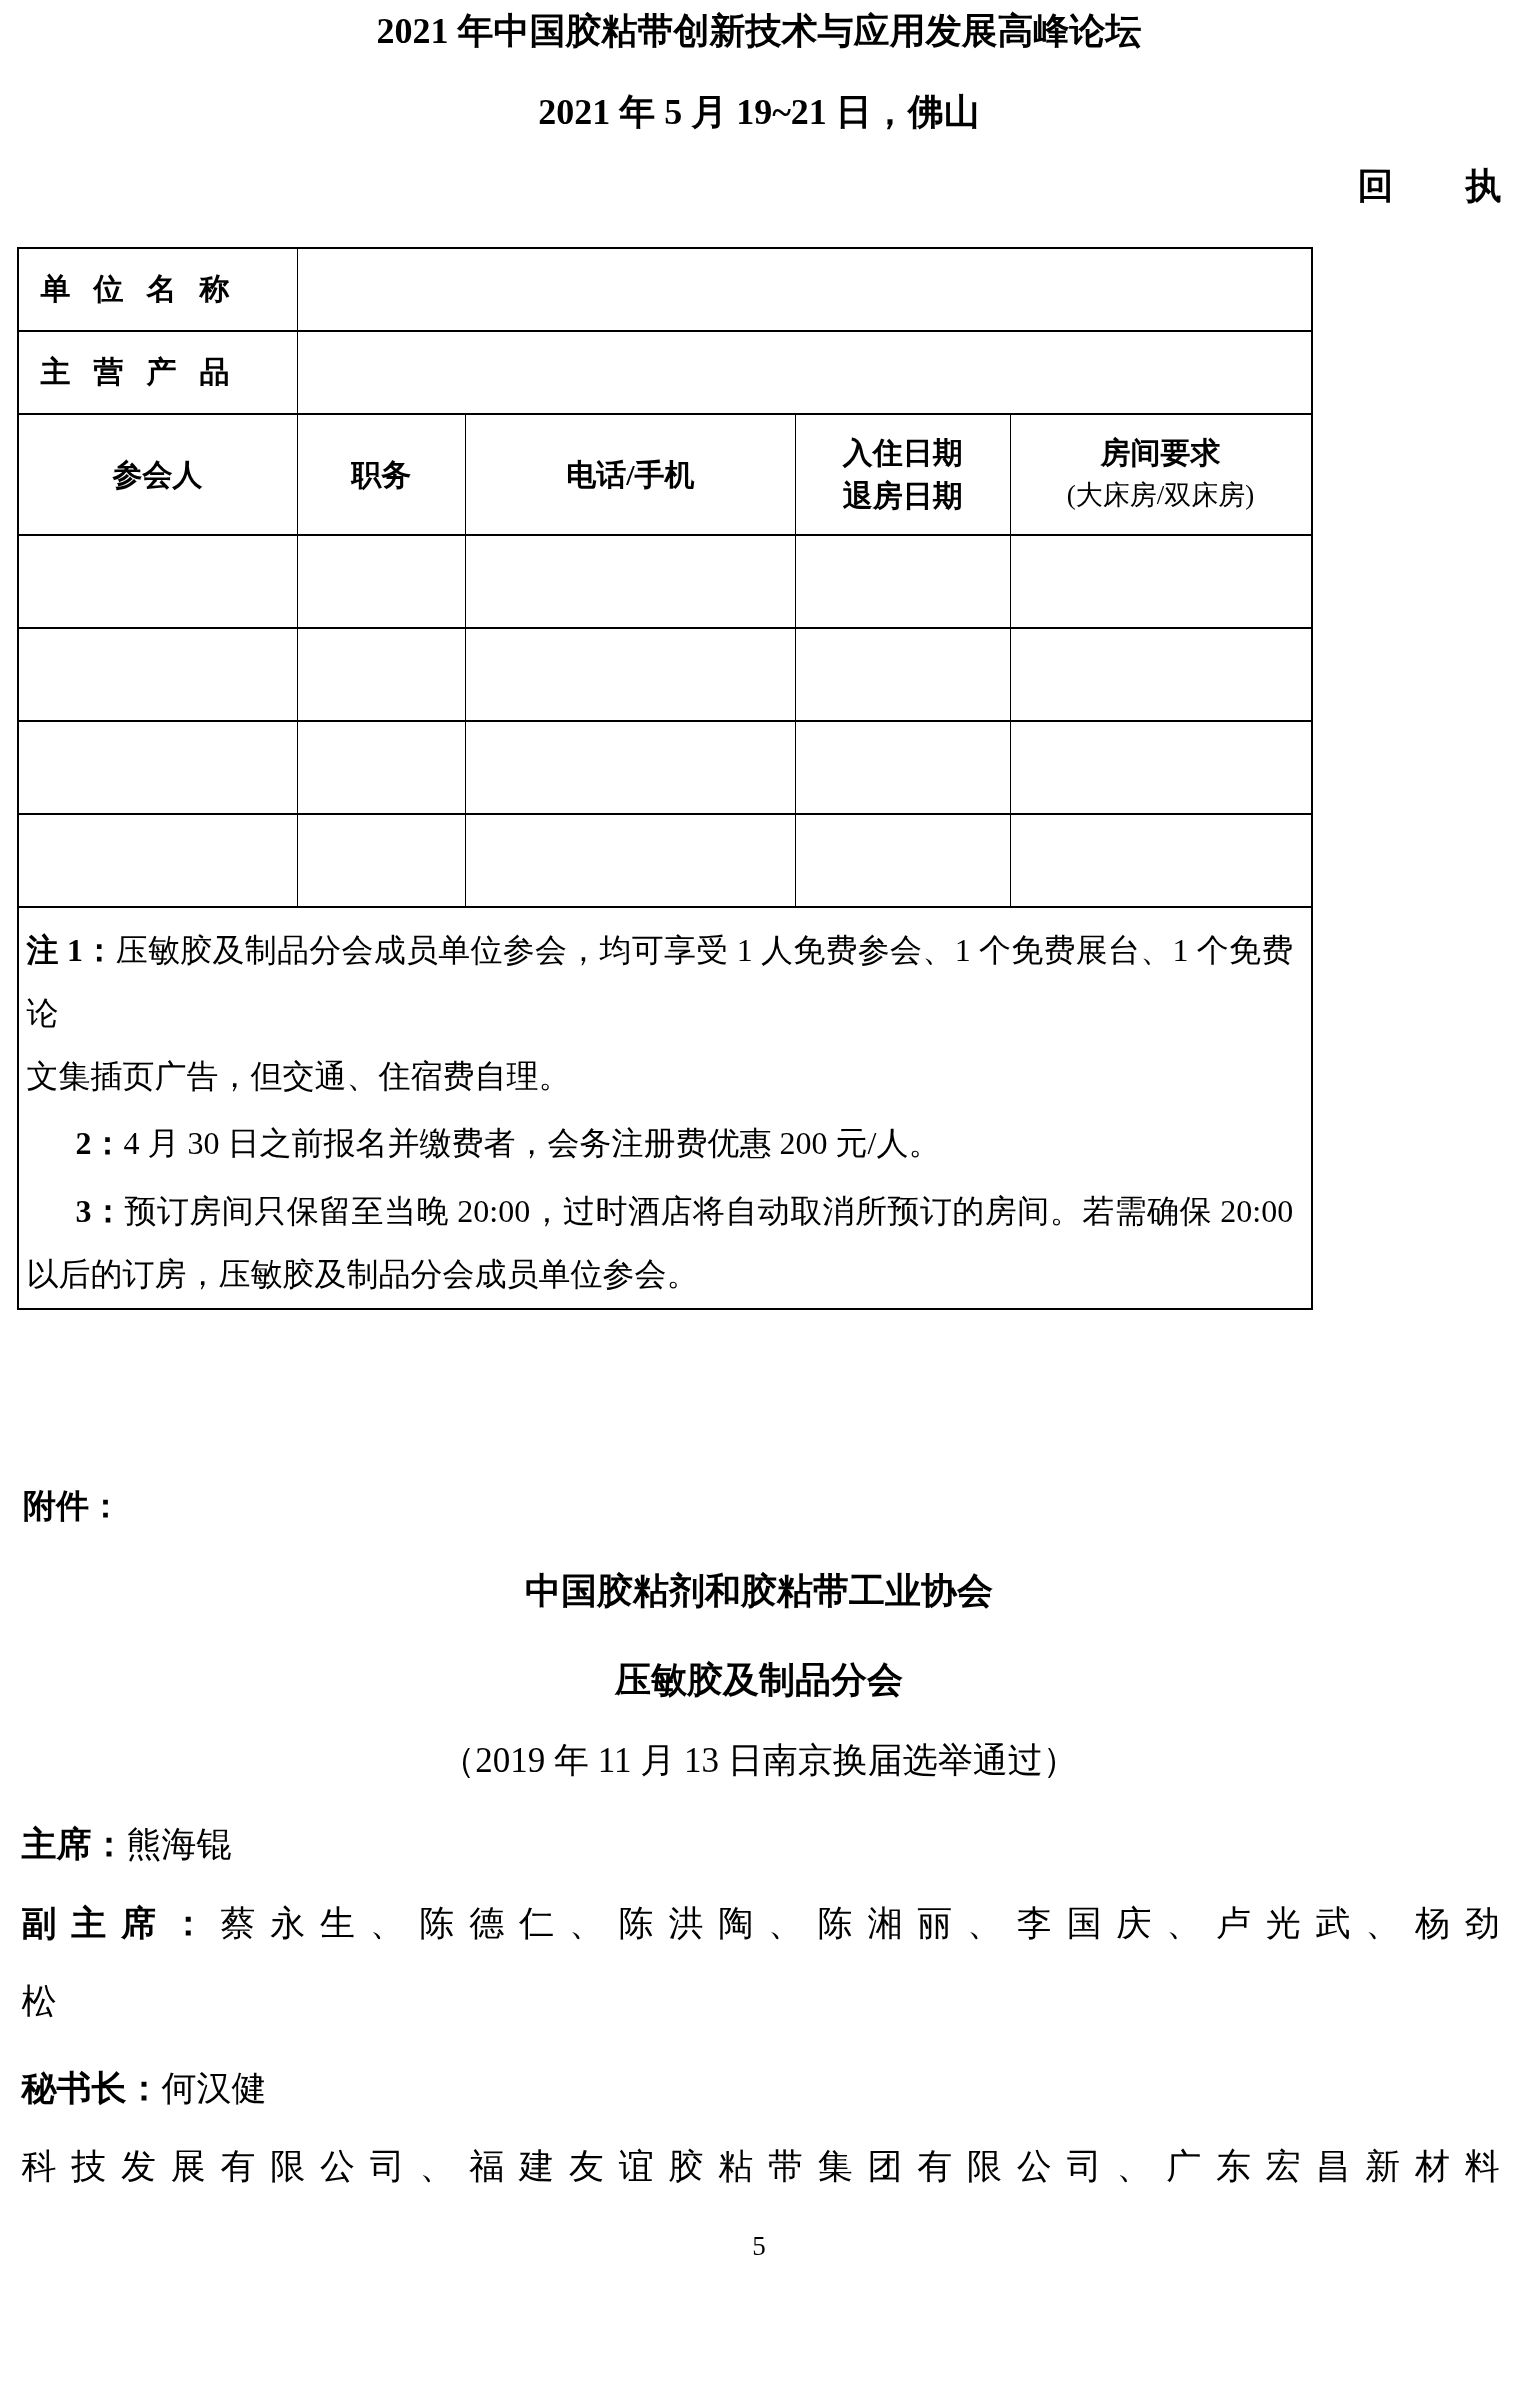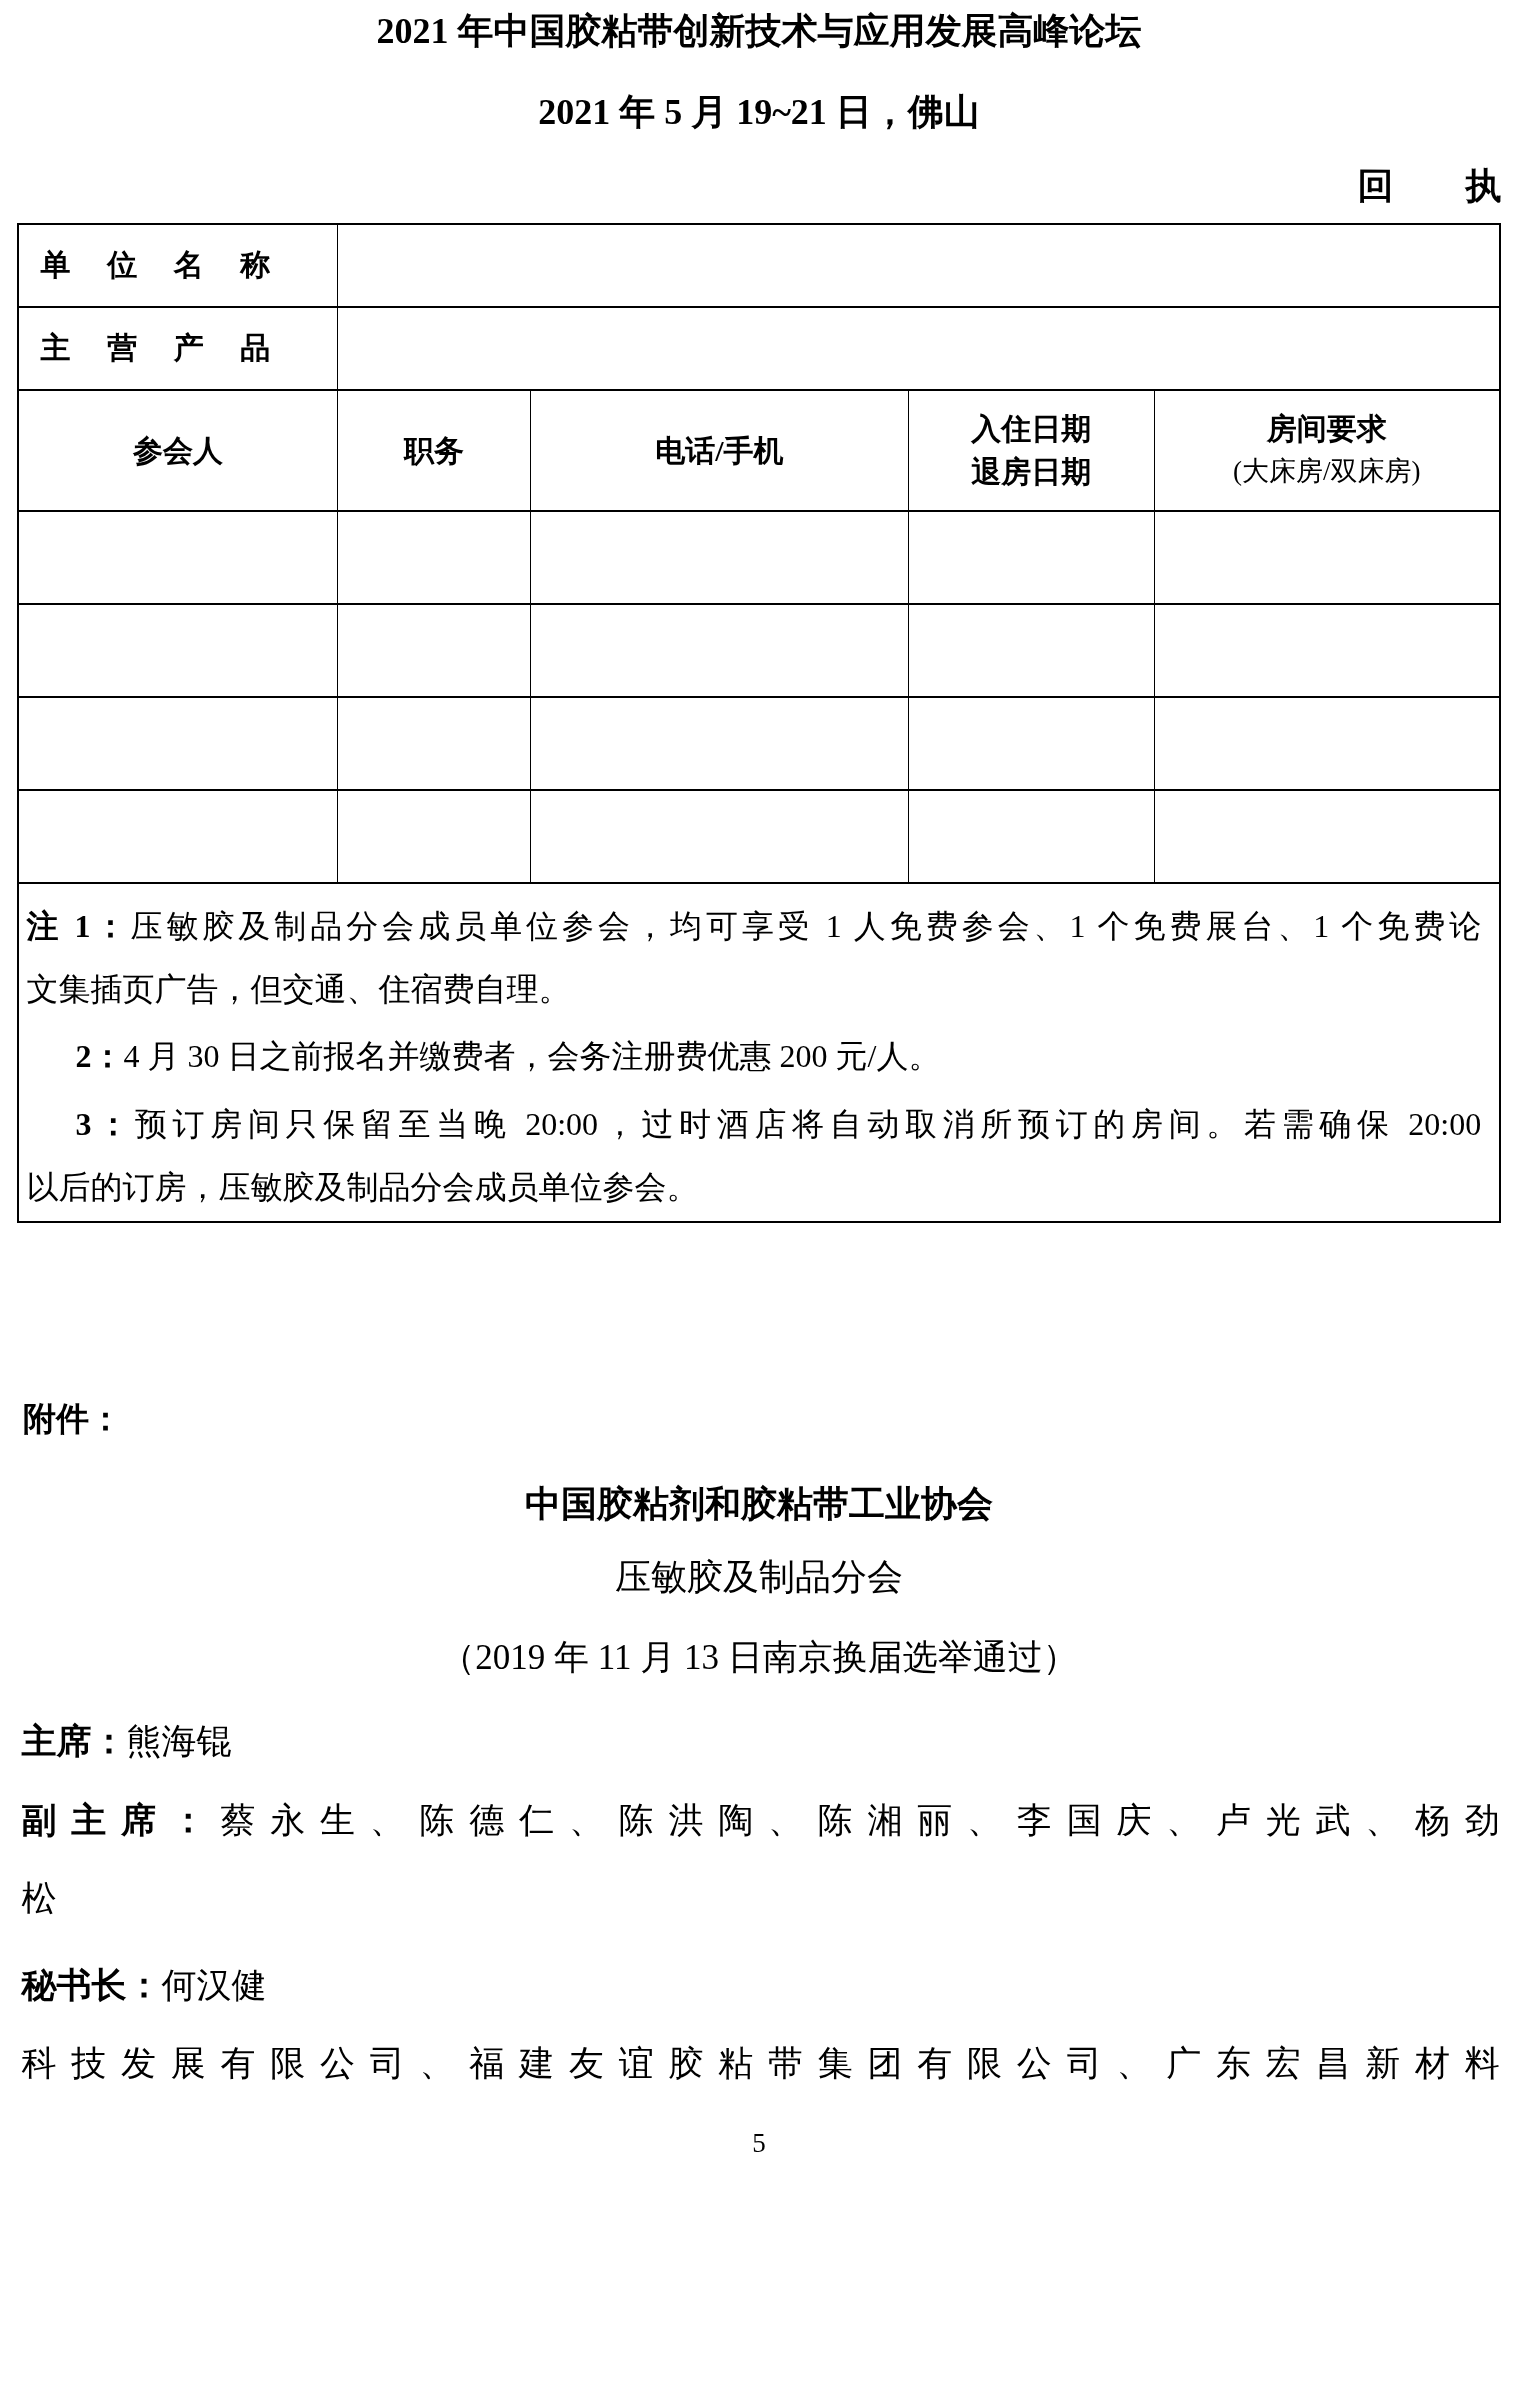--- a/index.html
+++ b/index.html
@@ -8,21 +8,21 @@
     width: 1518px; height: 2401px;
     color: #000;
     font-family: "Liberation Serif", "DejaVu Serif", serif;
   }
   .page { width: 100%; height: 100%; padding: 0 16.6px; overflow: hidden; }
 
   .doc-title    { margin-top: 7.1px;  text-align: center; font-size: 36px; font-weight: bold; line-height: 49px; }
   .doc-subtitle { margin-top: 32px; text-align: center; font-size: 36px; font-weight: bold; line-height: 49px; }
   .doc-heading  { margin-top: 24.6px; text-align: right; font-size: 36px; font-weight: bold; line-height: 49px; }
 
-  table.reply { width: 1484px; margin-top: 12px; border-collapse: collapse; table-layout: fixed; border: 2.4px solid #000; }
+  table.reply { width: 1296px; margin-top: 36px; border-collapse: collapse; table-layout: fixed; border: 2.4px solid #000; }
   table.reply td { border: 1.6px solid #000; border-top-width: 2.4px; border-bottom-width: 2.4px; vertical-align: middle; }
   tr.r-company, tr.r-products { height: 83px; }
   tr.r-address { height: 82px; }
   tr.r-header  { height: 121px; }
   tr.r-empty   { height: 93px; }
 
   .lbl { font-size: 30px; font-weight: bold; text-align: justify; text-align-last: justify; padding: 0 67px 0 22px; }
   .lbl-zip { font-size: 30px; font-weight: bold; text-align: justify; text-align-last: justify; padding: 0 25px 0 12.7px; }
   .hdr-cell { text-align: center; font-weight: bold; font-size: 30px; line-height: 43px; }
   .hdr-sub { font-weight: normal; font-size: 27px; }
@@ -31,21 +31,21 @@
   .note-line { text-align: left; }
   .note-stretch { text-align: justify; text-align-last: justify; }
   .note-indent { text-indent: 49px; }
   .mt6 { margin-top: 4.8px; }
   .b { font-weight: bold; }
 
   .email-line { margin: 4.8px 0 0 6.3px; font-size: 32px; font-weight: bold; line-height: 48px; }
 
   .attach-label { margin: 171px 0 0 6.3px; font-size: 33px; font-weight: bold; line-height: 51px; }
   .org-line1 { margin-top: 32px; text-align: center; font-size: 36px; font-weight: bold; line-height: 55px; }
-  .org-line2 { margin-top: 18px; text-align: center; font-size: 36px; font-weight: normal; line-height: 55px; }
+  .org-line2 { margin-top: 34px; text-align: center; font-size: 36px; font-weight: bold; line-height: 55px; }
   .election  { margin-top: 27px; text-align: center; font-size: 35px; line-height: 52px; }
 
   .officers { margin-left: 4.8px; margin-right: 1.6px; }
   .officer { font-size: 35px; line-height: 78px; }
   .stretch { text-align: justify; text-align-last: justify; }
   .o-chair { margin-top: 19px; }
   .o-vice  { margin-top: 1.6px; }
   .o-sec   { margin-top: 8.7px; }
   .o-mem   { margin-top: 0; }
 

